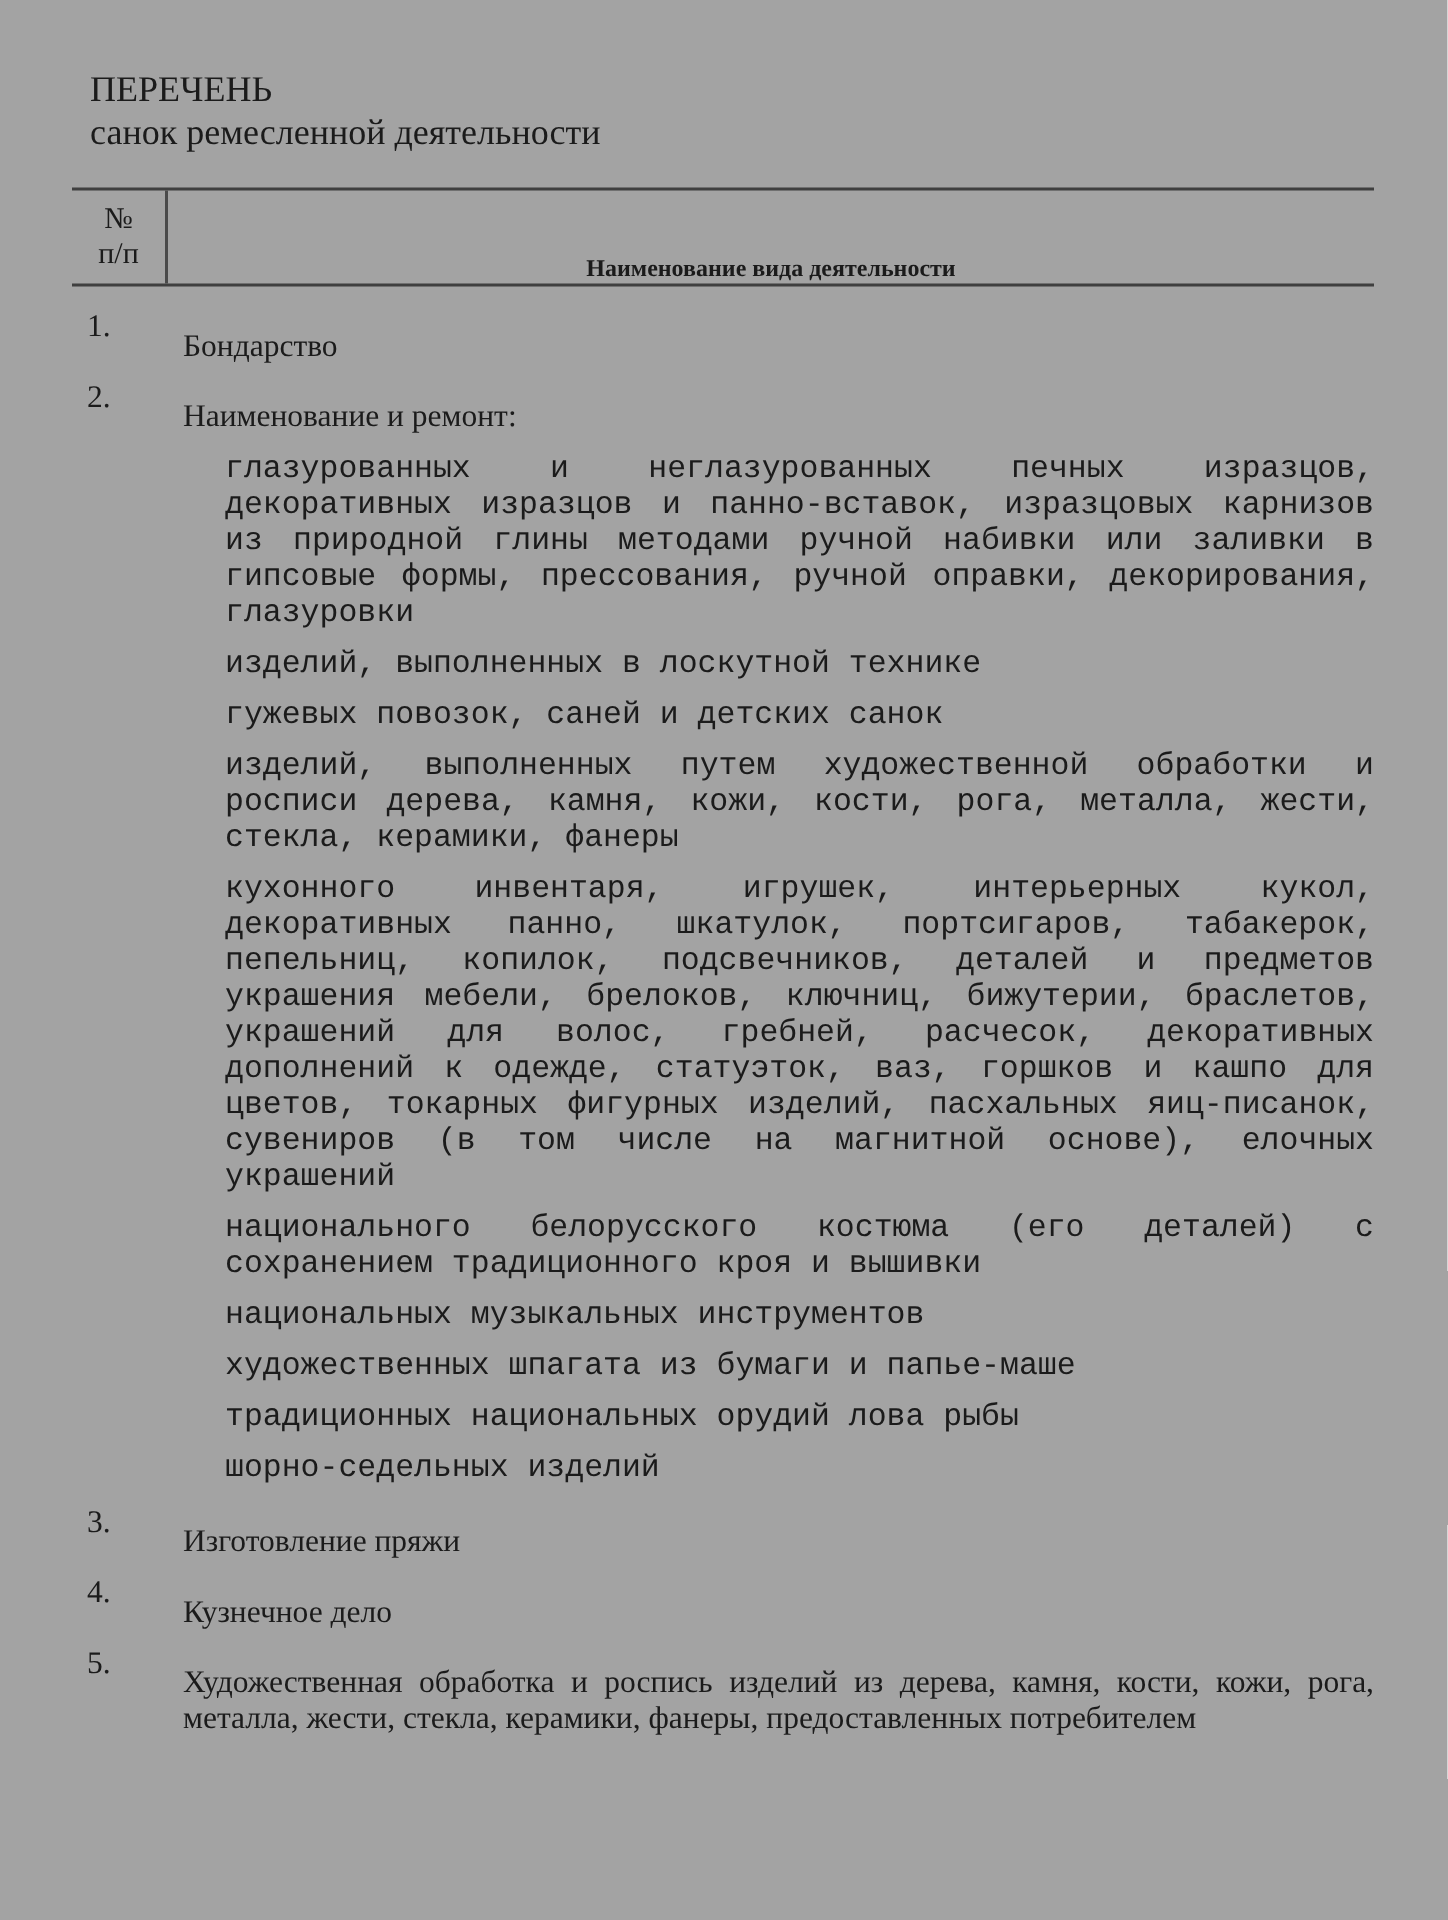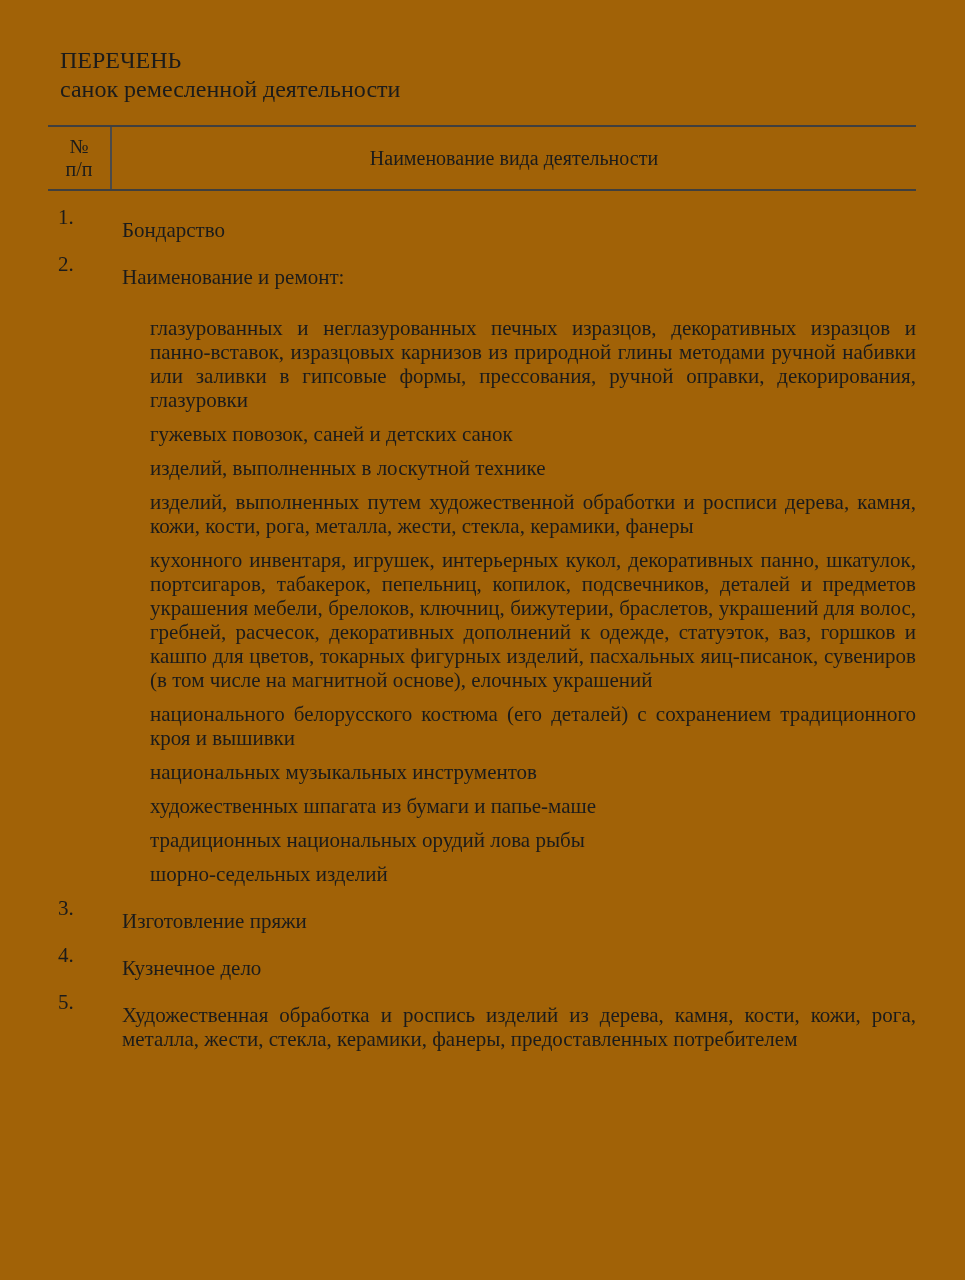--- a/index.html
+++ b/index.html
@@ -5,21 +5,21 @@
   * { margin: 0; padding: 0; box-sizing: border-box; }
   html, body { background: #ffffff; }
   body {
     width: 965px; height: 1280px;
     font-family: "Liberation Serif", "DejaVu Serif", serif;
     color: #1b1b1b;
     -webkit-font-smoothing: antialiased;
   }
   .page {
     width: 965px; height: 1280px;
-    background: #a16207;
+    background: #a3a3a3;
     padding: 46px 49px 0 48px;
     overflow: hidden;
   }
   .doc-header {
     padding-left: 12px;
     font-size: 24px;
     line-height: 29px;
     margin-bottom: 21px;
   }
   .head-row {
@@ -36,22 +36,23 @@
     flex-direction: column;
     justify-content: center;
     align-items: center;
     font-size: 20px;
     line-height: 23px;
   }
   .cell-name {
     flex: 1;
     display: flex;
     justify-content: center;
-    align-items: center;
-    font-size: 20px;
+    align-items: flex-end;
+    font-size: 16px;
+    font-weight: bold;
   }
   .list {
     margin-top: 14px;
     font-size: 21px;
     line-height: 24px;
   }
   .item {
     display: flex;
     margin-bottom: 10px;
   }
@@ -63,21 +64,21 @@
   .item-text {
     flex: 1;
     text-align: justify;
     margin-top: 13px;
   }
   .sub {
     margin: 0 0 10px 102px;
     text-align: justify;
     white-space: pre-line;
   }
-  .subitems { margin-top: 27px; }
+  .subitems { margin-top: 13px; font-family: Liberation Mono, monospace; }
 </style>
 </head>
 <body>
 
 <div class="page">
 
   <div class="doc-header">
     <div>ПЕРЕЧЕНЬ</div>
     <div>санок ремесленной деятельности</div>
   </div>
@@ -99,22 +100,22 @@
       <div class="item-text">Бондарство</div>
     </div>
 
     <div class="item">
       <div class="item-num">2.</div>
       <div class="item-text">Наименование и ремонт:</div>
     </div>
 
     <div class="subitems">
       <div class="sub">глазурованных и неглазурованных печных изразцов, декоративных изразцов и панно-вставок, изразцовых карнизов из природной глины методами ручной набивки или заливки в гипсовые формы, прессования, ручной оправки, декорирования, глазуровки</div>
+      <div class="sub">изделий, выполненных в лоскутной технике</div>
       <div class="sub">гужевых повозок, саней и детских санок</div>
-      <div class="sub">изделий, выполненных в лоскутной технике</div>
       <div class="sub">изделий, выполненных путем художественной обработки и росписи дерева, камня, кожи, кости, рога, металла, жести, стекла, керамики, фанеры</div>
       <div class="sub">кухонного инвентаря, игрушек, интерьерных кукол, декоративных панно, шкатулок, портсигаров, табакерок, пепельниц, копилок, подсвечников, деталей и предметов украшения мебели, брелоков, ключниц, бижутерии, браслетов, украшений для волос, гребней, расчесок, декоративных дополнений к одежде, статуэток, ваз, горшков и кашпо для цветов, токарных фигурных изделий, пасхальных яиц-писанок, сувениров (в том числе на магнитной основе), елочных украшений</div>
       <div class="sub">национального белорусского костюма (его деталей) с сохранением традиционного кроя и вышивки</div>
       <div class="sub">национальных музыкальных инструментов</div>
       <div class="sub">художественных шпагата из бумаги и папье-маше</div>
       <div class="sub">традиционных национальных орудий лова рыбы</div>
       <div class="sub">шорно-седельных изделий</div>
     </div>
 
     <div class="item">

